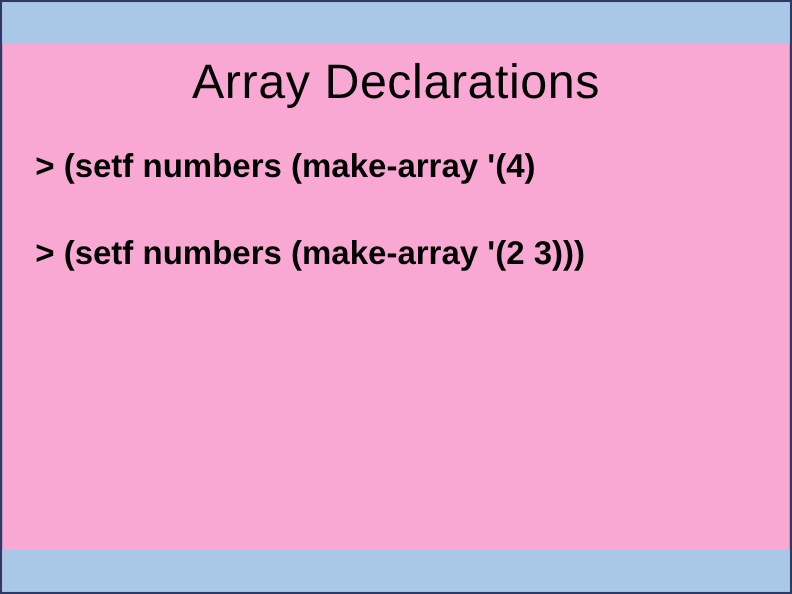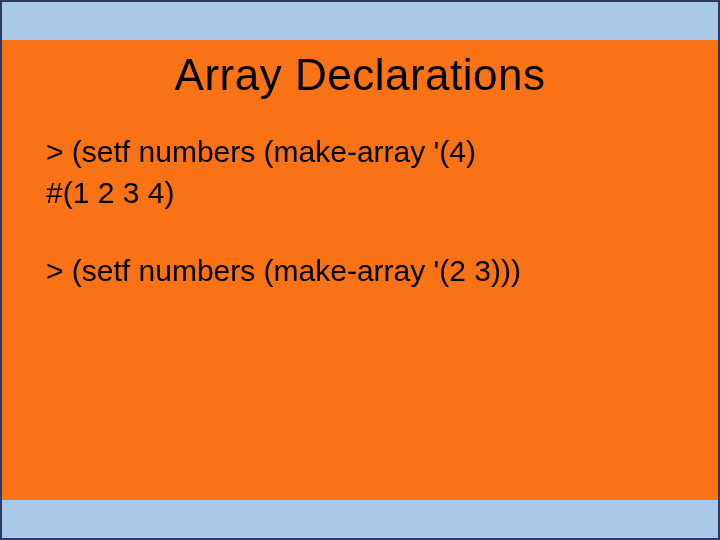--- a/index.html
+++ b/index.html
@@ -10,21 +10,21 @@
     overflow: hidden;
     font-family: Arial, Helvetica, sans-serif;
     background: #ffffff;
   }
   .slide {
     position: relative;
     width: 720px;
     height: 540px;
     box-sizing: border-box;
     border: 2px solid #2c3a66;
-    background: #f97316;
+    background: #f9a8d4;
   }
   .top-band {
     position: absolute;
     top: 0;
     left: 0;
     right: 0;
     height: 38px;
     background: #a9c8e8;
     box-sizing: border-box;
   }
@@ -49,22 +49,21 @@
     letter-spacing: 0.5px;
   }
   .body {
     position: absolute;
     top: 130px;
     left: 30px;
     right: 30px;
     font-size: 30px;
     line-height: 1.35;
     color: #000;
-    font-weight: 400;
-    margin-left: 14px;
+    font-weight: 700;
   }
   .code-line {
     white-space: pre;
   }
   .indent {
     padding-left: 140px;
   }
   .gap {
     height: 38px;
   }
@@ -72,19 +71,18 @@
 </head>
 <body>
 
 <div class="slide">
   <div class="top-band"></div>
 
   <div class="title">Array Declarations</div>
 
   <div class="body">
     <div class="code-line">&gt; (setf numbers (make-array '(4)</div>
-    <div class="code-line">#(1 2 3 4)</div>
     <div class="gap"></div>
     <div class="code-line">&gt; (setf numbers (make-array '(2 3)))</div>
   </div>
 
   <div class="bottom-band"></div>
 </div>
 
 </body></html>

